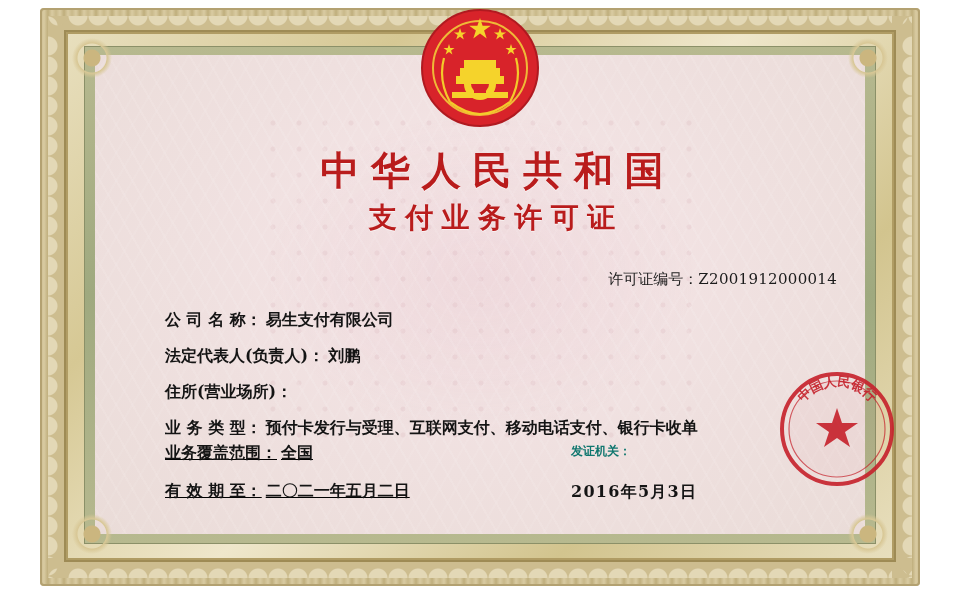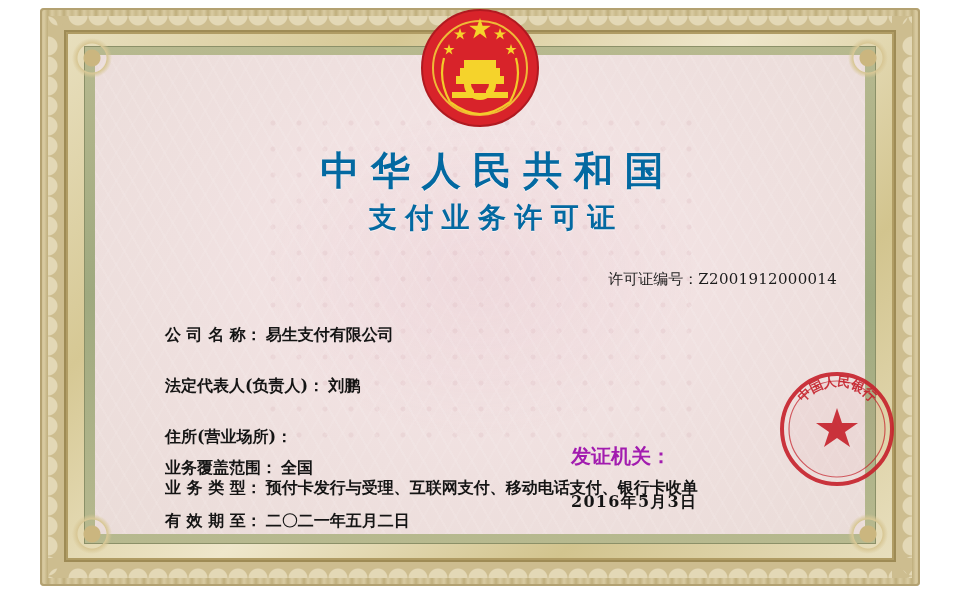--- a/index.html
+++ b/index.html
@@ -106,21 +106,21 @@
   }
 
   
   .content {
     position: absolute;
     left: 95px; right: 95px; top: 55px; bottom: 66px;
     z-index: 5;
   }
   .title-main, .title-sub {
     text-align: center;
-    color: #0369a1;
+    color: #b91c1c;
     font-family: "DejaVu Serif", serif;
     font-weight: 700;
     letter-spacing: .30em;
     text-indent: .30em;
     text-shadow: 0 1px 0 rgba(255,255,255,.6);
     margin-left: 24px;
   }
   .title-main {
     margin-top: 95px;
     font-size: 39px;
@@ -159,47 +159,47 @@
     align-items: baseline;
     font-size: 16px;
     color: #141414;
     margin-bottom: 15px;
     white-space: nowrap;
   }
   .field-label {
     font-family: "DejaVu Serif", serif;
     font-weight: 600;
     flex: 0 0 auto;
-    margin-top: 15px;
   }
   .field-value {
     font-family: "DejaVu Serif", serif;
     font-weight: 600;
     margin-left: 4px;
   }
 
   .fields-lower {
     position: absolute;
     left: 70px;
     top: 388px;
+    text-decoration: underline;
   }
   .fields-lower .field-row { margin-bottom: 17px; }
 
   .issuer {
     position: absolute;
     right: 34px;
     top: 388px;
     width: 260px;
     text-align: left;
   }
   .issuer-row {
-    font-size: 20px;
+    font-size: 12px;
     font-family: "DejaVu Serif", serif;
     font-weight: 600;
-    color: #a21caf;
+    color: #0f766e;
     white-space: nowrap;
   }
   .issuer-date {
     margin-top: 22px;
     font-size: 16px;
     font-family: "DejaVu Serif", serif;
     font-weight: 600;
     color: #141414;
     white-space: nowrap;
     letter-spacing: .08em;

